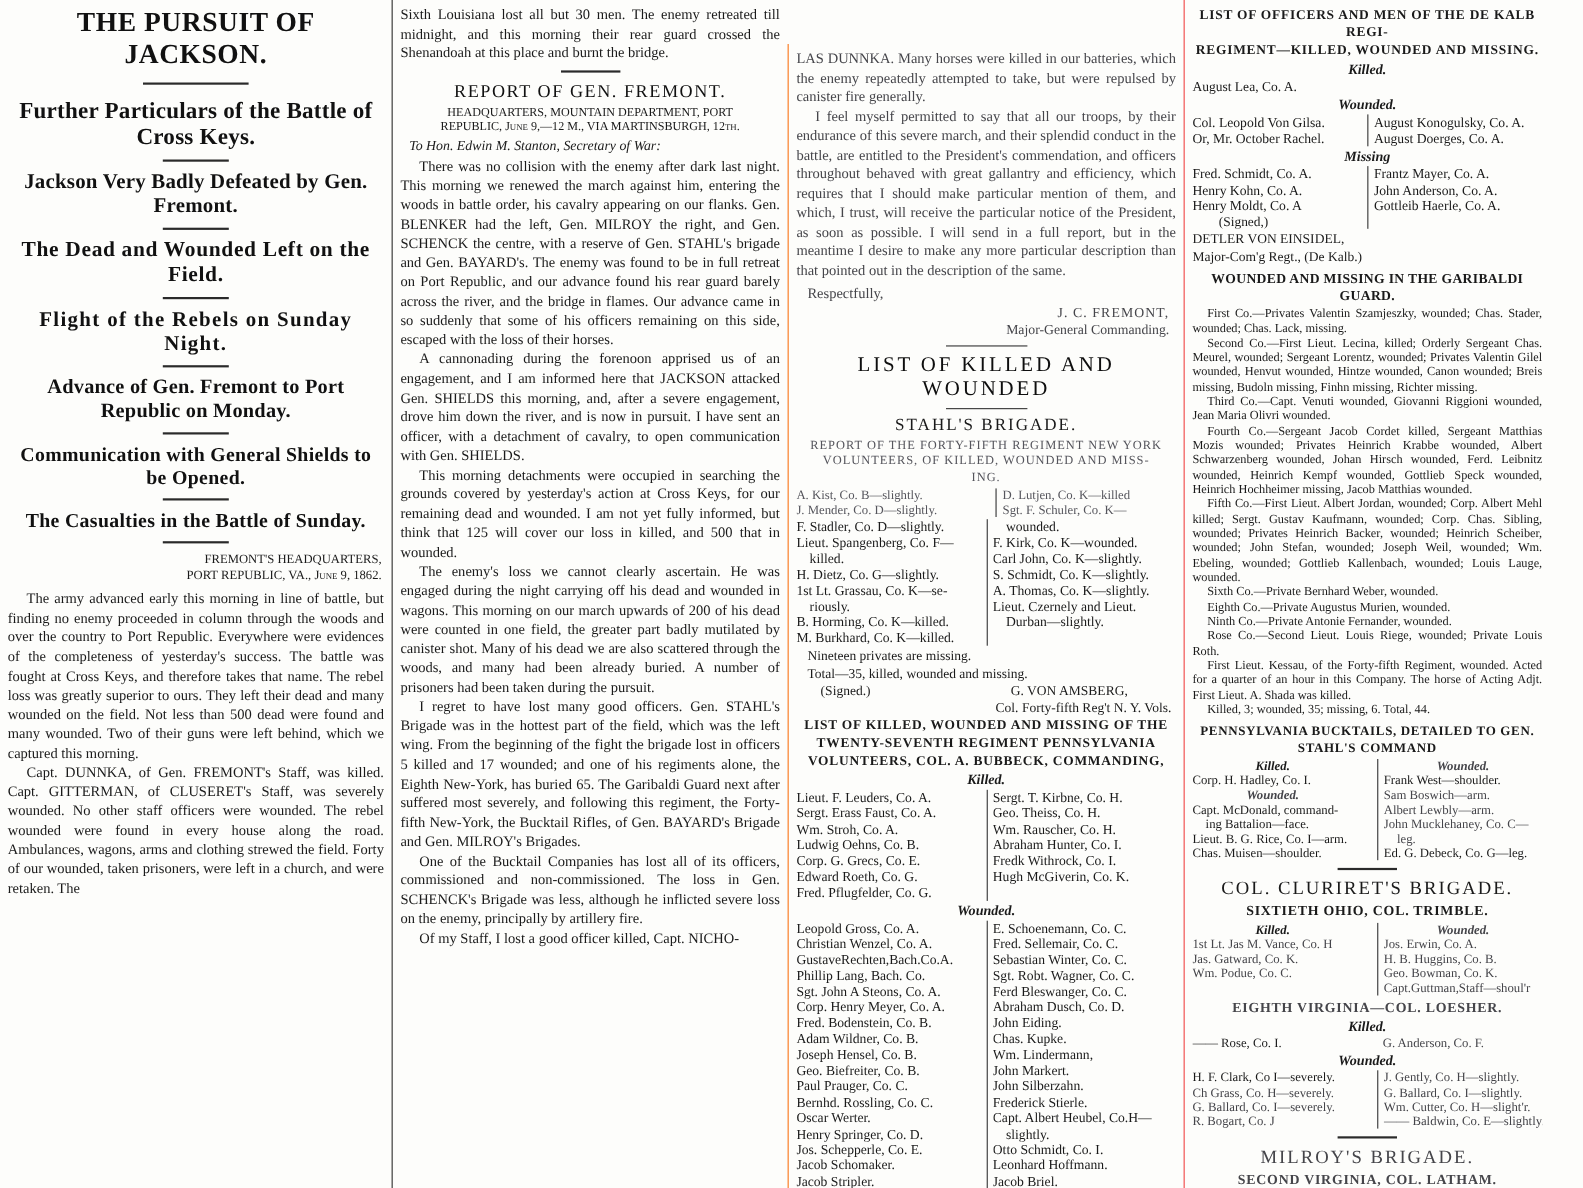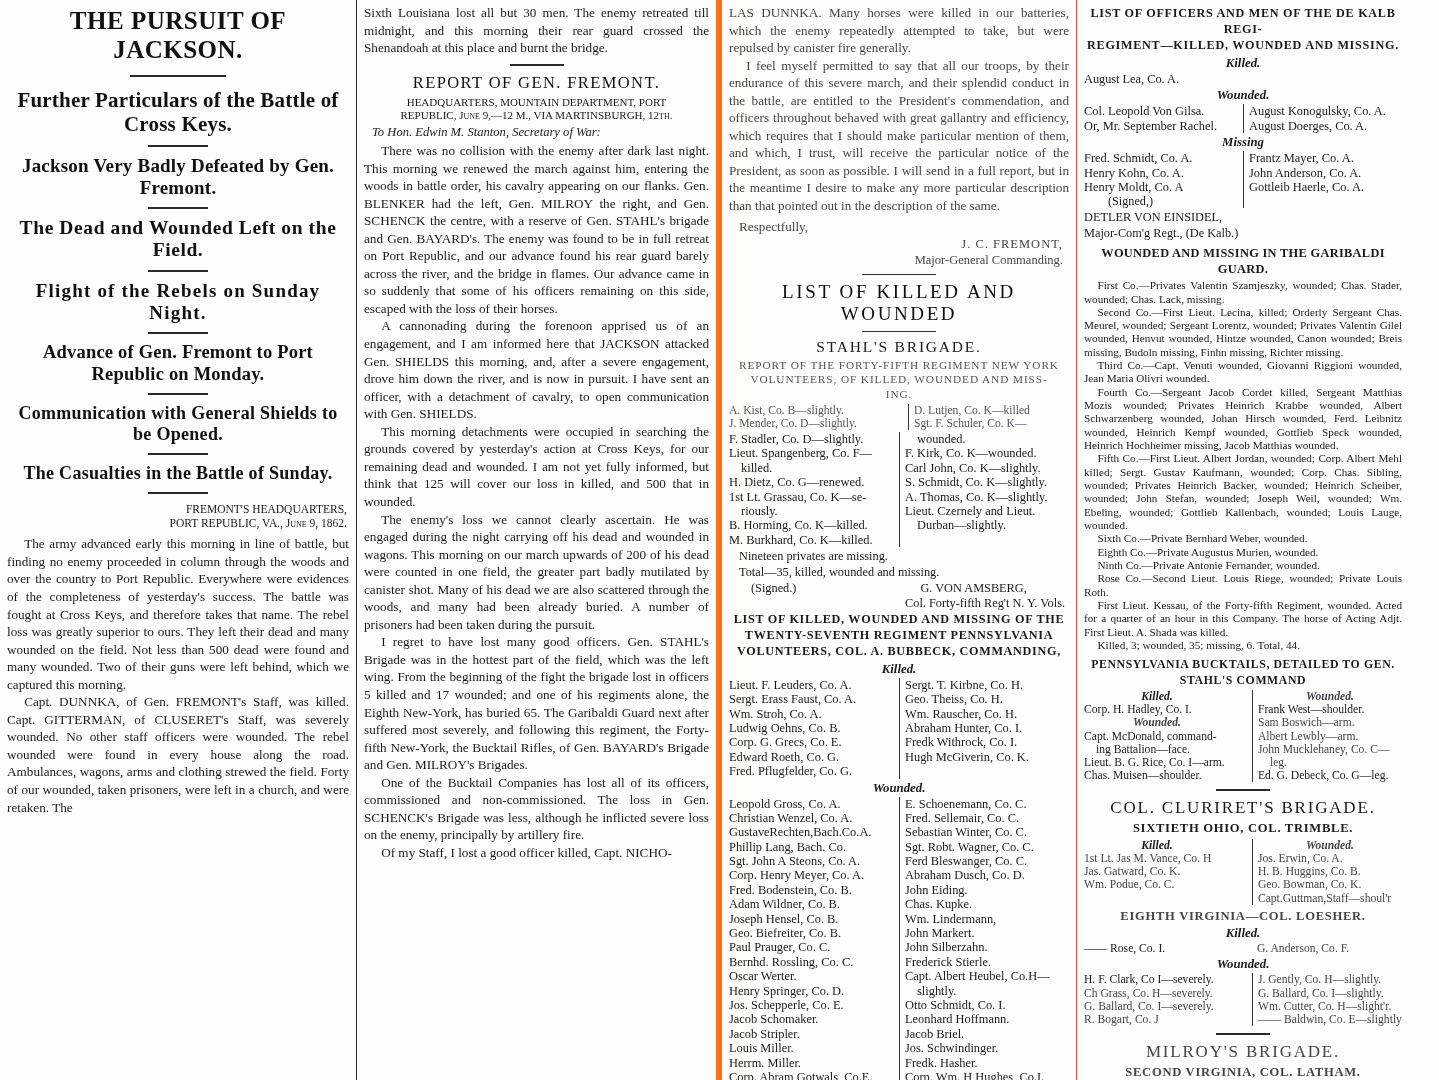--- a/index.html
+++ b/index.html
@@ -23,21 +23,21 @@
     box-sizing: border-box;
   }
   .col {
     position: relative;
     box-sizing: border-box;
     overflow: hidden;
     padding: 4px 7px 0 7px;
   }
   .col1 { width: 356px; }
   .col2 { width: 360px; border-left: 1px solid #2b2b2b; }
-  .col3 { width: 360px; border-left: 6px solid #f97316; }
+  .col3 { width: 360px; border-left: 1px solid #f97316; margin-top: 40px; }
   .col4 { width: 333px; border-left: 1px solid #ef4444; }
 
   
   .hl {
     text-align: center;
     font-weight: bold;
     line-height: 1.16;
     letter-spacing: 0.2px;
     color: #111;
   }
@@ -290,21 +290,21 @@
         <div>D. Lutjen, Co. K—killed</div>
         <div>Sgt. F. Schuler, Co. K—</div>
       </div>
     </div>
 
     <div class="names">
       <div class="nc">
         <div>F. Stadler, Co. D—slightly.</div>
         <div>Lieut. Spangenberg, Co. F—</div>
         <div class="ind">killed.</div>
-        <div>H. Dietz, Co. G—renewed.</div>
+        <div>H. Dietz, Co. G—slightly.</div>
         <div>1st Lt. Grassau, Co. K—se-</div>
         <div class="ind">riously.</div>
         <div>B. Horming, Co. K—killed.</div>
         <div>M. Burkhard, Co. K—killed.</div>
       </div>
       <div class="nc">
         <div class="ind">wounded.</div>
         <div>F. Kirk, Co. K—wounded.</div>
         <div>Carl John, Co. K—slightly.</div>
         <div>S. Schmidt, Co. K—slightly.</div>
@@ -407,21 +407,21 @@
       <div>REGIMENT—KILLED, WOUNDED AND MISSING.</div>
     </div>
 
     <div class="cat-head">Killed.</div>
     <div class="left-line">August Lea, Co. A.</div>
 
     <div class="cat-head">Wounded.</div>
     <div class="names">
       <div class="nc">
         <div>Col. Leopold Von Gilsa.</div>
-        <div>Or, Mr. September Rachel.</div>
+        <div>Or, Mr. October Rachel.</div>
       </div>
       <div class="nc">
         <div>August Konogulsky, Co. A.</div>
         <div>August Doerges, Co. A.</div>
       </div>
     </div>
 
     <div class="cat-head">Missing</div>
     <div class="names">
       <div class="nc">

